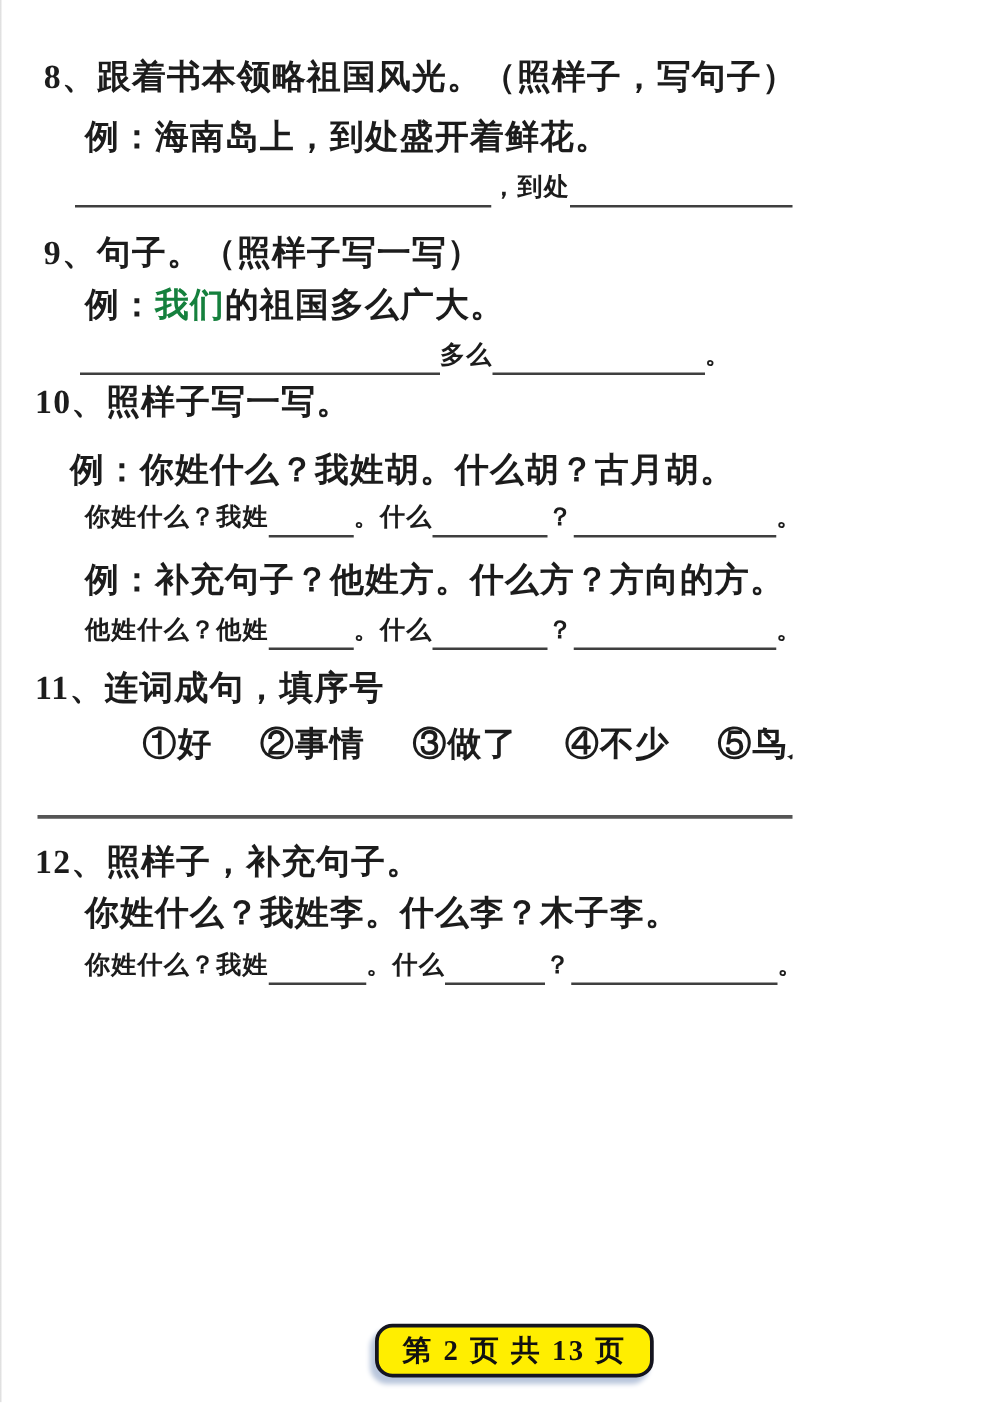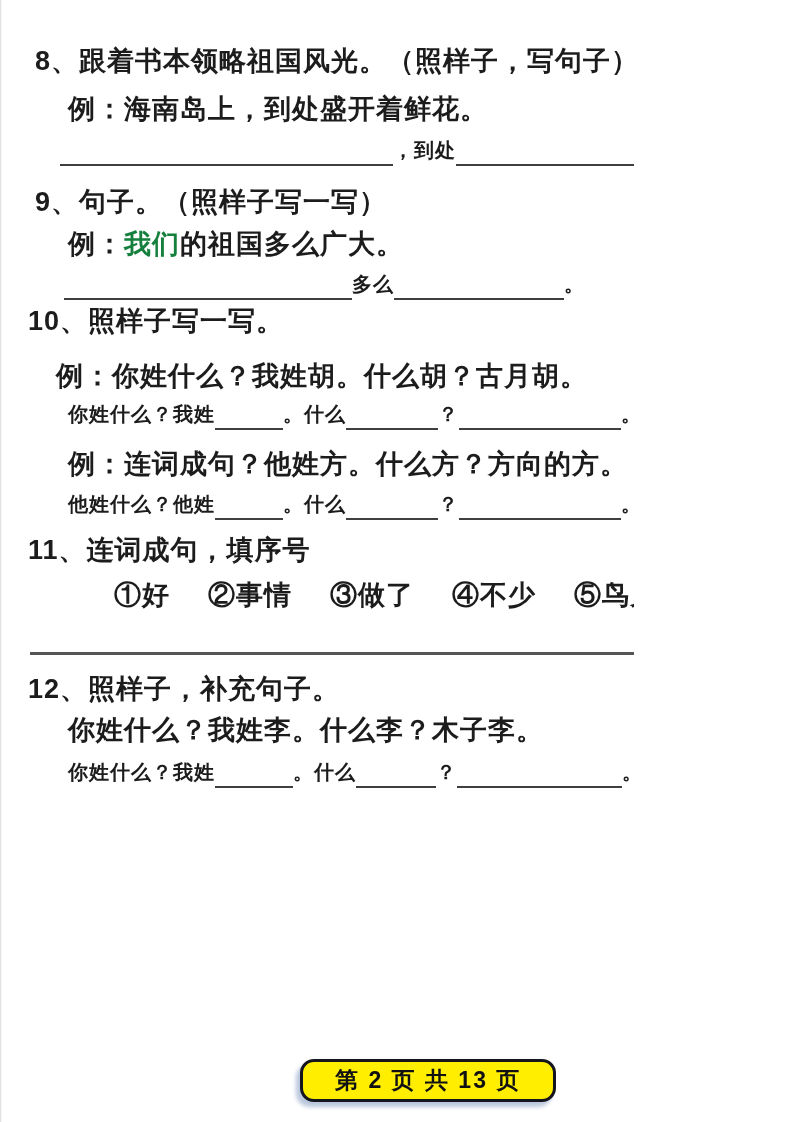--- a/index.html
+++ b/index.html
@@ -1,21 +1,21 @@
 <!DOCTYPE html>
 <html><head>
 <meta charset="utf-8">
 <style>
   html,body{margin:0;padding:0;background:#ffffff;}
   .page{
     position:relative;
     width:634px;height:1122px;
     background:#ffffff;
     overflow:hidden;
-    font-family:Liberation Sans, sans-serif;
+    font-family:Liberation Serif, serif;
     color:#1c1c1c;
   }
   .page::before{ 
     content:"";position:absolute;left:0;top:0;width:2px;height:100%;
     background:linear-gradient(to right,#d9d9d9,rgba(255,255,255,0));
   }
   .line{
     position:absolute;
     font-size:27px;
     font-weight:600;
@@ -38,21 +38,21 @@
     border-bottom:2px solid #3f3f3f;
     height:30px;
   }
   .blank.thick{border-bottom-width:3px;border-bottom-color:#555;}
   .faded{color:#15803d;}
   .seq-item{margin-right:38px;}
   .footer-badge{
     position:absolute;
     left:300px;top:1059px;
     min-width:170px;height:37px;
-    padding:0 32px;
+    padding:0 19px;
     display:flex;align-items:center;justify-content:center;
     background:#ffee00;
     border:3px solid #15151f;
     border-radius:14px;
     box-shadow:-4px 5px 4px #b9c6dc;
     font-size:23px;font-weight:700;color:#111;
     letter-spacing:2px;white-space:nowrap;
   }
 </style>
 </head>
@@ -82,21 +82,21 @@
   <div class="line" style="left:56px;top:359px">例：你姓什么？我姓胡。什么胡？古月胡。</div>
   <div class="fill" style="left:68px;top:398px">
     <span class="txt">你姓什么？我姓</span>
       <span class="blank" style="width:68px"></span>
       <span class="txt">。什么</span>
       <span class="blank" style="width:92px"></span>
       <span class="txt">？ </span>
       <span class="blank" style="width:162px"></span>
       <span class="txt">。</span>
   </div>
-  <div class="line" style="left:68px;top:447px">例：连词成句？他姓方。什么方？方向的方。</div>
+  <div class="line" style="left:68px;top:447px">例：补充句子？他姓方。什么方？方向的方。</div>
   <div class="fill" style="left:68px;top:488px">
     <span class="txt">他姓什么？他姓</span>
       <span class="blank" style="width:68px"></span>
       <span class="txt">。什么</span>
       <span class="blank" style="width:92px"></span>
       <span class="txt">？ </span>
       <span class="blank" style="width:162px"></span>
       <span class="txt">。</span>
   </div>
 

